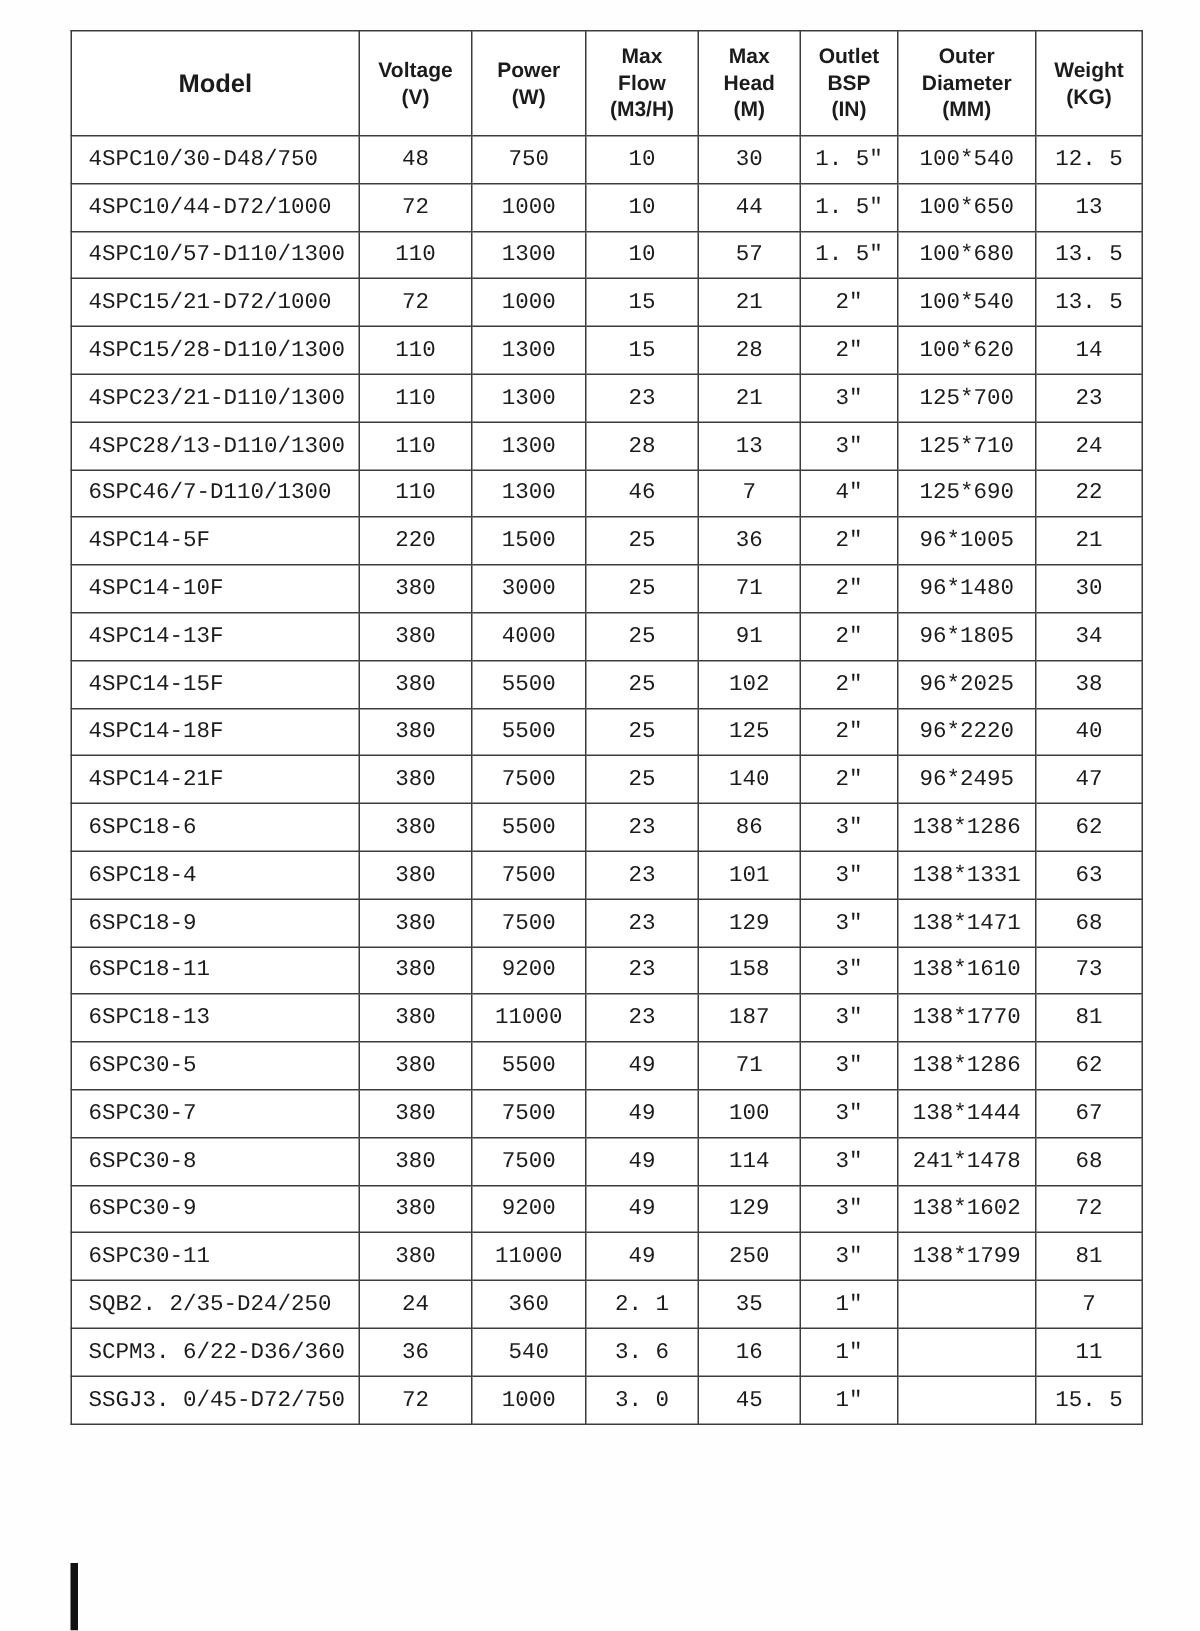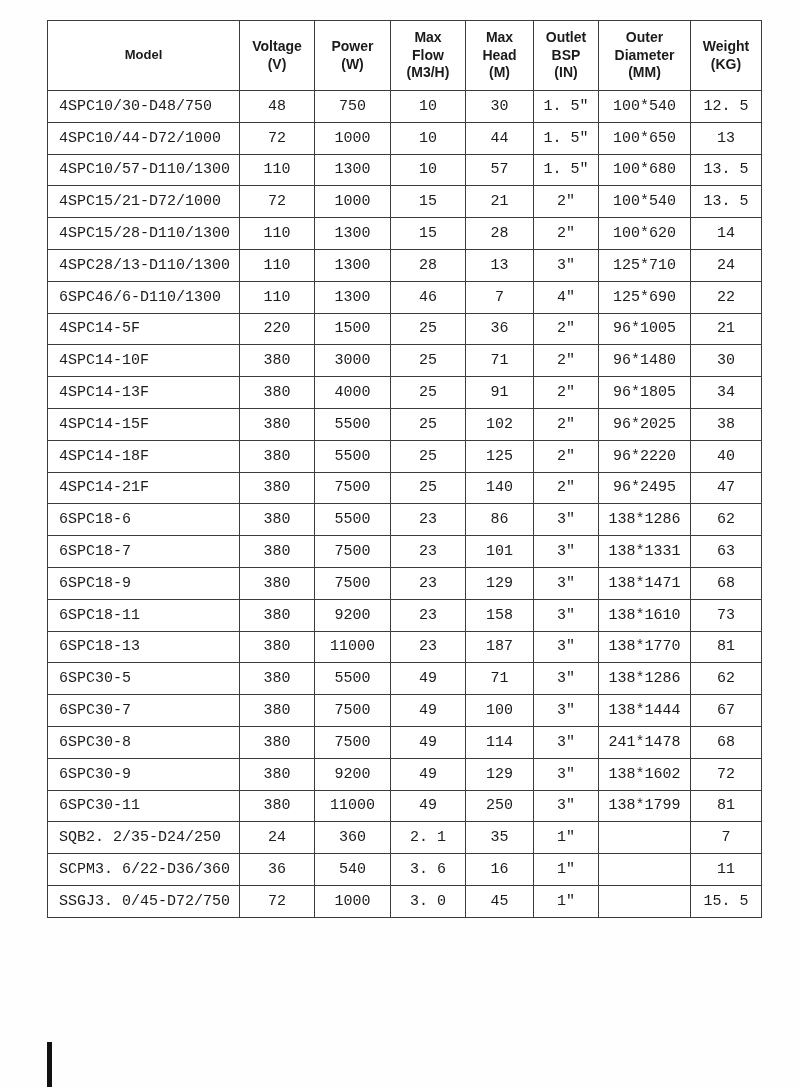--- a/index.html
+++ b/index.html
@@ -40,21 +40,21 @@
     font-weight: bold;
     font-size: 14px;
     line-height: 1.25;
     text-align: center;
     vertical-align: middle;
     white-space: pre-line;
     height: 70px;
     padding: 2px 2px;
   }
   table.spec-table th.model-header {
-    font-size: 13px;
+    font-size: 17px;
   }
   table.spec-table td {
     font-family: "Liberation Mono", "DejaVu Sans Mono", monospace;
     font-size: 15px;
     height: 31.8px;
     text-align: center;
     vertical-align: middle;
     padding: 0 2px;
     white-space: nowrap;
   }
@@ -154,31 +154,41 @@
           <td class="model-cell">4SPC15/28-D110/1300</td>
           <td>110</td>
           <td>1300</td>
           <td>15</td>
           <td>28</td>
           <td>2″</td>
           <td>100*620</td>
           <td>14</td>
         </tr>
         <tr>
+          <td class="model-cell">4SPC23/21-D110/1300</td>
+          <td>110</td>
+          <td>1300</td>
+          <td>23</td>
+          <td>21</td>
+          <td>3″</td>
+          <td>125*700</td>
+          <td>23</td>
+        </tr>
+        <tr>
           <td class="model-cell">4SPC28/13-D110/1300</td>
           <td>110</td>
           <td>1300</td>
           <td>28</td>
           <td>13</td>
           <td>3″</td>
           <td>125*710</td>
           <td>24</td>
         </tr>
         <tr>
-          <td class="model-cell">6SPC46/6-D110/1300</td>
+          <td class="model-cell">6SPC46/7-D110/1300</td>
           <td>110</td>
           <td>1300</td>
           <td>46</td>
           <td>7</td>
           <td>4″</td>
           <td>125*690</td>
           <td>22</td>
         </tr>
         <tr>
           <td class="model-cell">4SPC14-5F</td>
@@ -244,21 +254,21 @@
           <td class="model-cell">6SPC18-6</td>
           <td>380</td>
           <td>5500</td>
           <td>23</td>
           <td>86</td>
           <td>3″</td>
           <td>138*1286</td>
           <td>62</td>
         </tr>
         <tr>
-          <td class="model-cell">6SPC18-7</td>
+          <td class="model-cell">6SPC18-4</td>
           <td>380</td>
           <td>7500</td>
           <td>23</td>
           <td>101</td>
           <td>3″</td>
           <td>138*1331</td>
           <td>63</td>
         </tr>
         <tr>
           <td class="model-cell">6SPC18-9</td>

